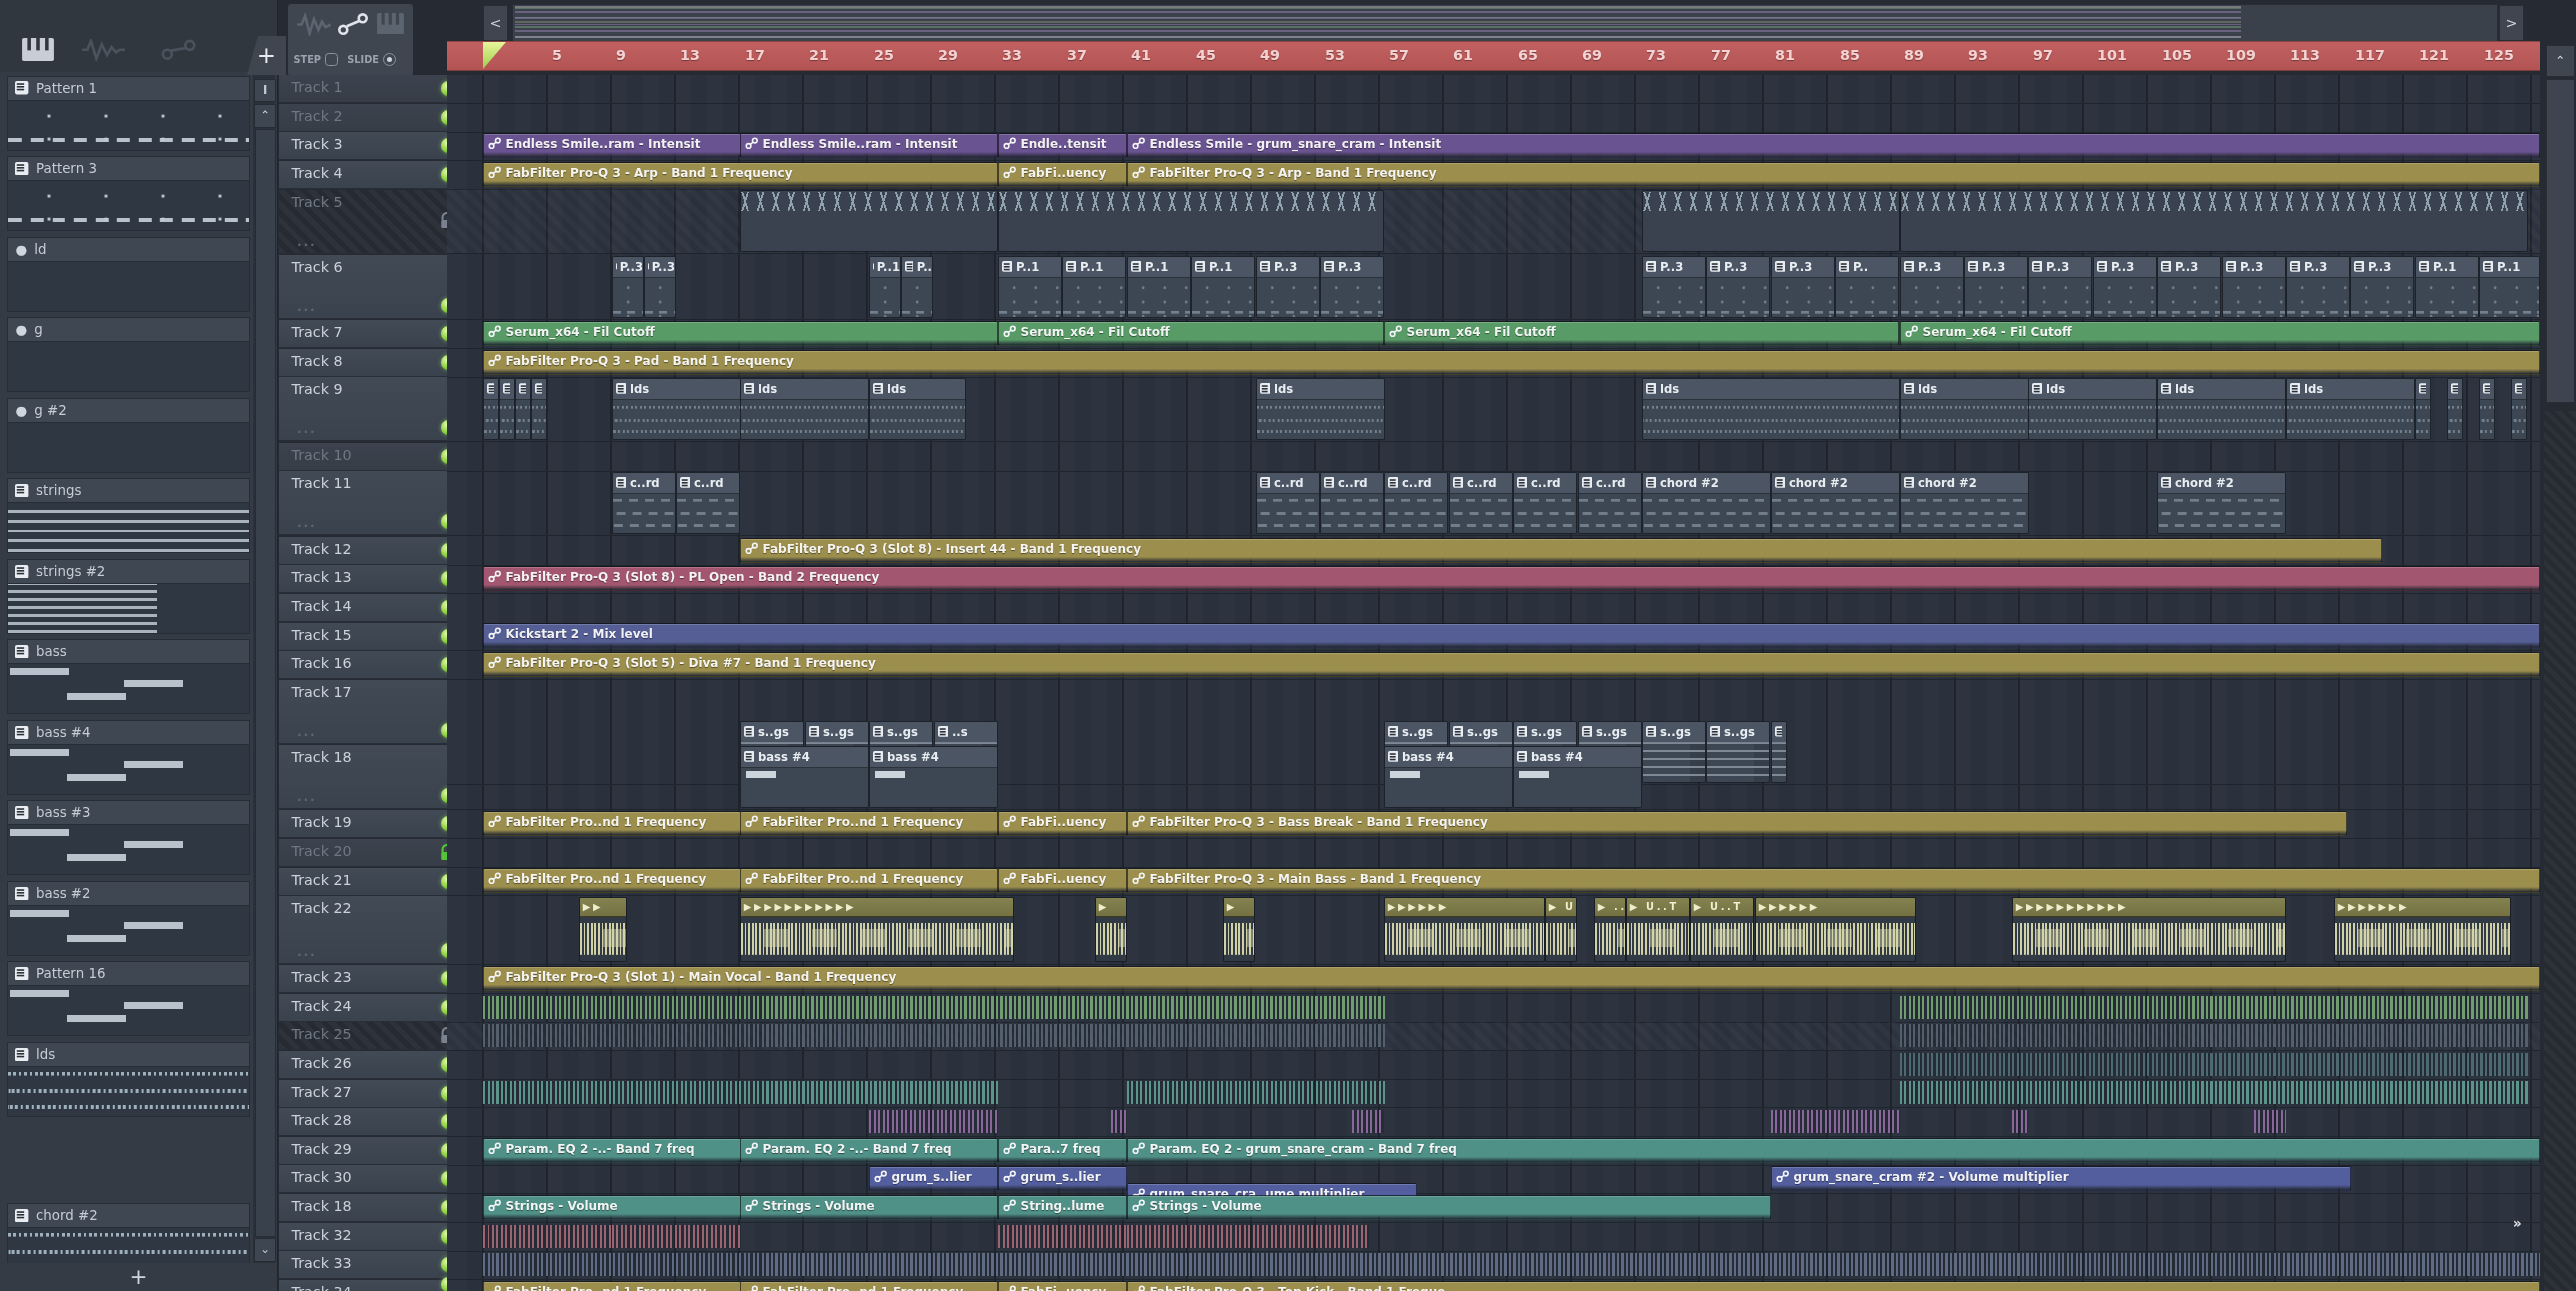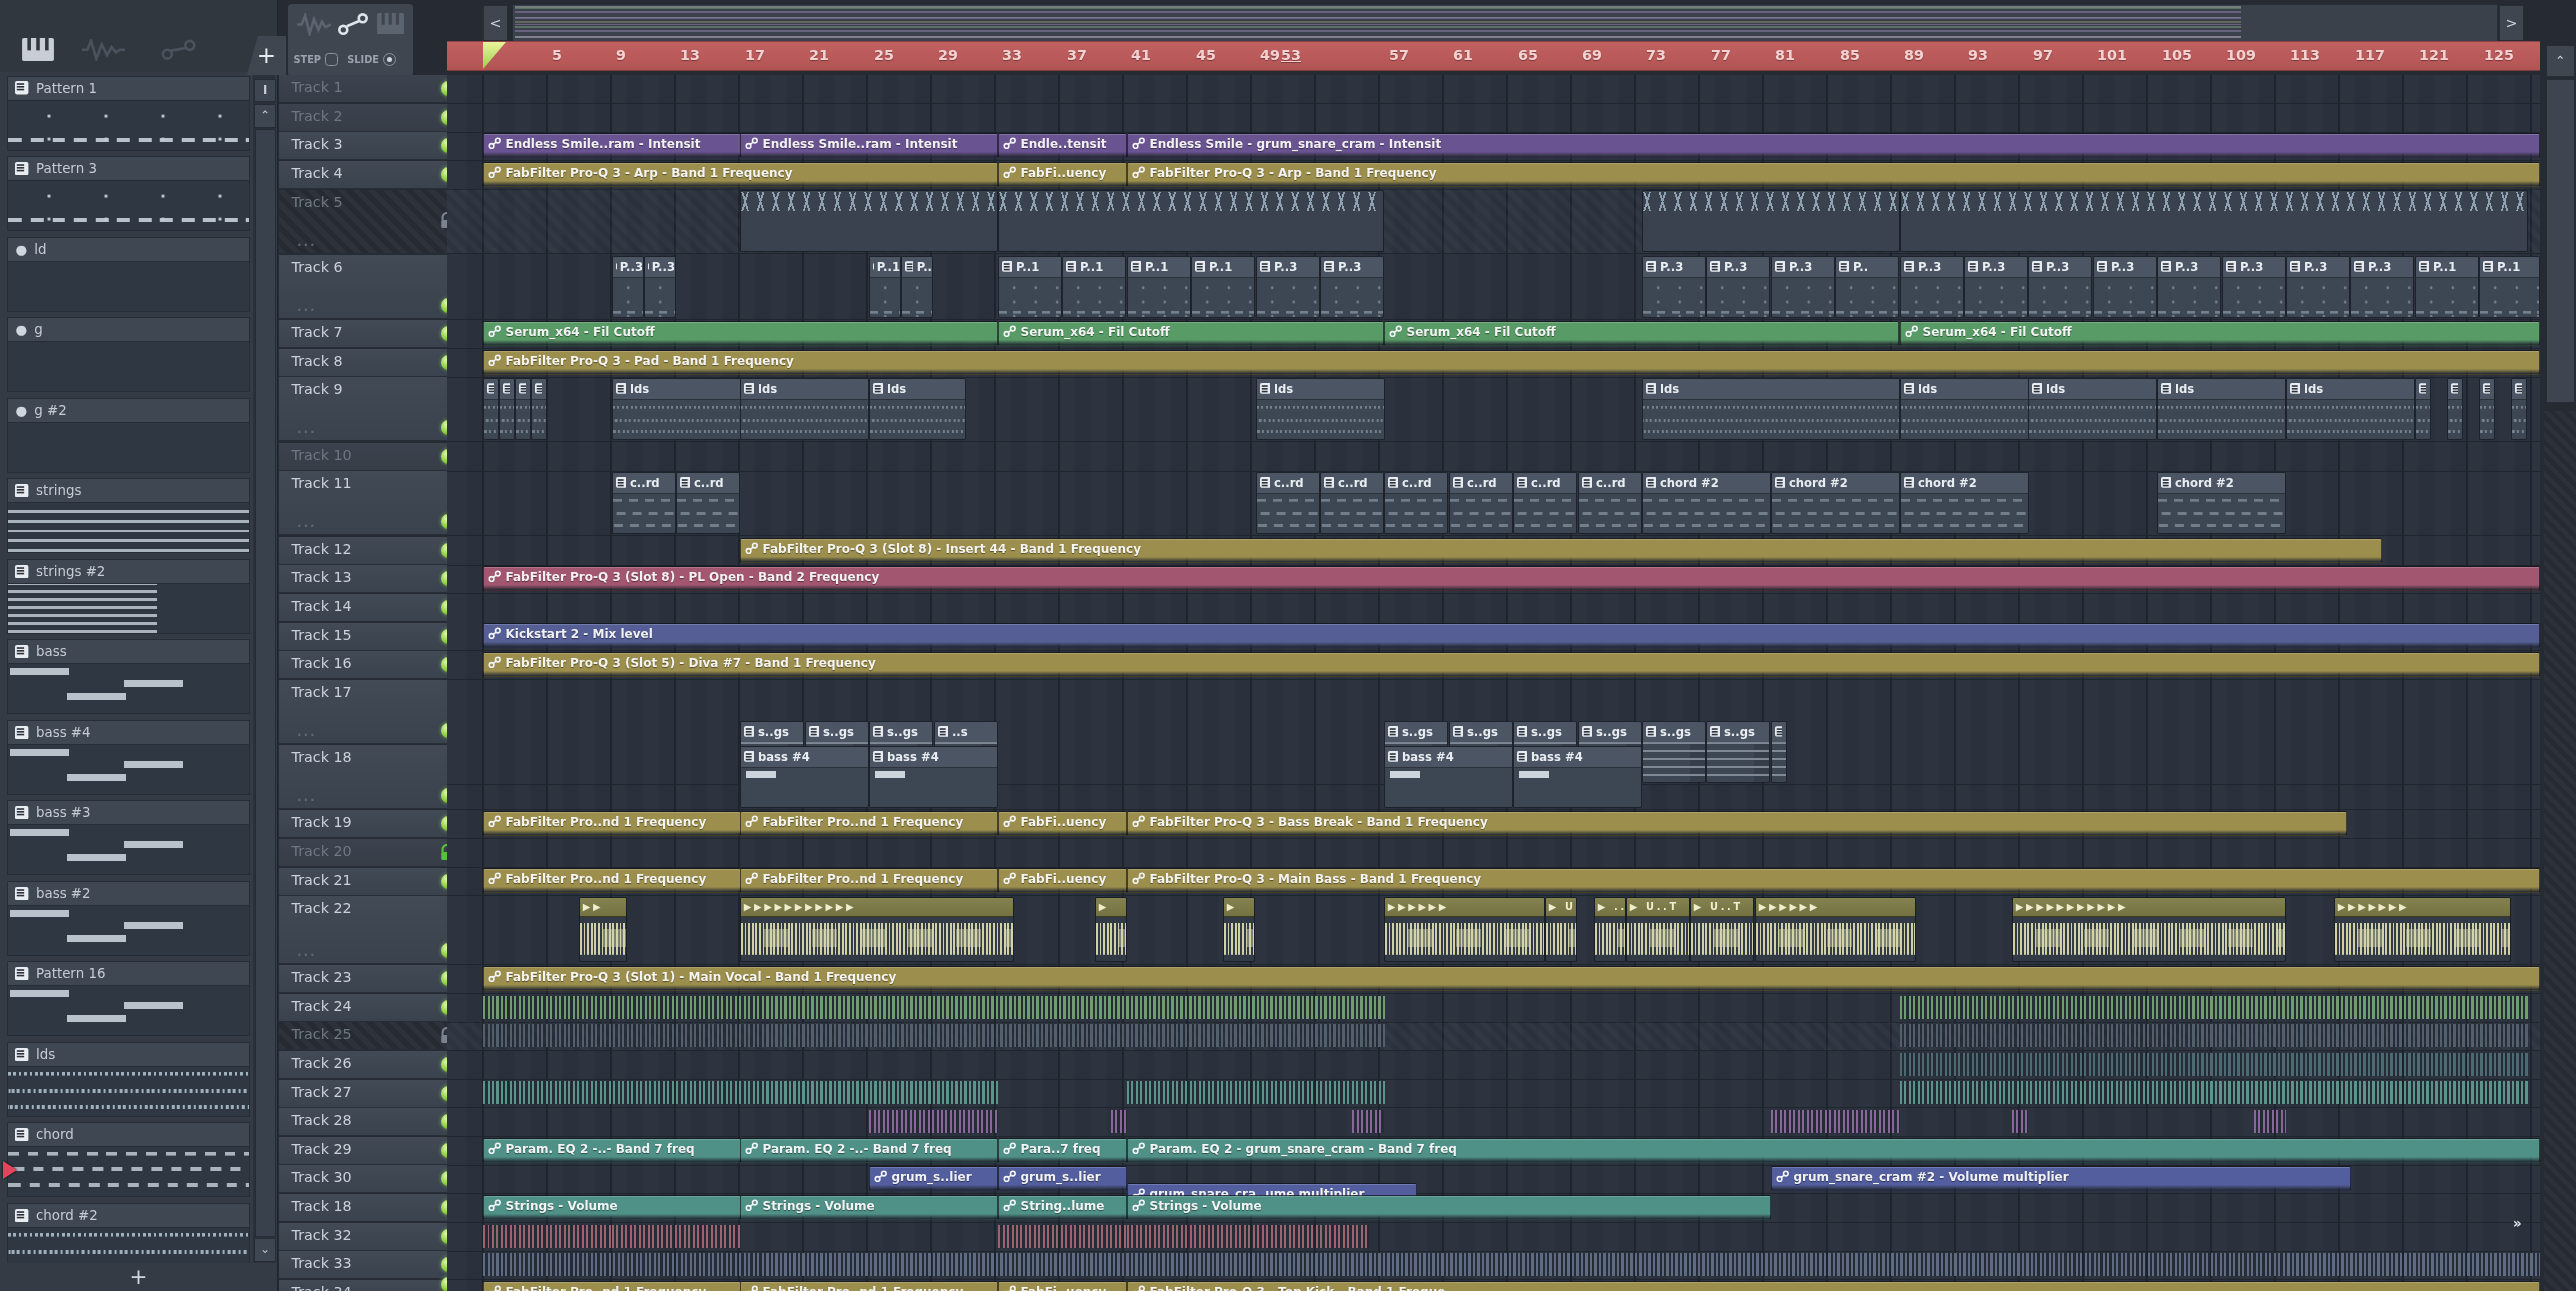--- a/index.html
+++ b/index.html
@@ -244,34 +244,20 @@
             <svg width="13.4" height="13.4" viewBox="0 0 15 15">
               <rect x="0" y="0" width="15" height="15" rx="2" fill="#e9edf2"></rect>
               <rect x="2" y="2.5" width="8.25" height="1.8" fill="#2b323c"></rect>
               <rect x="2" y="5.6" width="8.25" height="1.8" fill="#2b323c"></rect>
               <rect x="2" y="8.7" width="8.25" height="1.8" fill="#2b323c"></rect>
             </svg>
             <span class="pk-name">lds</span>
           </div>
                   <div class="pk-prev pk-dense"></div>
         </div>
-        <div class="pk-item" style="top: 1049px;">
-          <div class="pk-head">
-            <svg width="13.4" height="13.4" viewBox="0 0 15 15">
-              <rect x="0" y="0" width="15" height="15" rx="2" fill="#e9edf2"></rect>
-              <rect x="2" y="2.5" width="8.25" height="1.8" fill="#2b323c"></rect>
-              <rect x="2" y="5.6" width="8.25" height="1.8" fill="#2b323c"></rect>
-              <rect x="2" y="8.7" width="8.25" height="1.8" fill="#2b323c"></rect>
-            </svg>
-            <span class="pk-name">chord</span>
-          </div>
-                  <div class="pk-prev pk-dash">
-            <div class="pk-playing"></div>
-          </div>
-        </div>
         <div class="pk-item" style="top: 1130px;">
           <div class="pk-head">
             <svg width="13.4" height="13.4" viewBox="0 0 15 15">
               <rect x="0" y="0" width="15" height="15" rx="2" fill="#e9edf2"></rect>
               <rect x="2" y="2.5" width="8.25" height="1.8" fill="#2b323c"></rect>
               <rect x="2" y="5.6" width="8.25" height="1.8" fill="#2b323c"></rect>
               <rect x="2" y="8.7" width="8.25" height="1.8" fill="#2b323c"></rect>
             </svg>
             <span class="pk-name">chord #2</span>
           </div>
@@ -332,21 +318,21 @@
       <span class="rnum" style="left: 233px;">13</span>
       <span class="rnum" style="left: 298px;">17</span>
       <span class="rnum" style="left: 362px;">21</span>
       <span class="rnum" style="left: 427px;">25</span>
       <span class="rnum" style="left: 491px;">29</span>
       <span class="rnum" style="left: 555px;">33</span>
       <span class="rnum" style="left: 620px;">37</span>
       <span class="rnum" style="left: 684px;">41</span>
       <span class="rnum" style="left: 749px;">45</span>
       <span class="rnum" style="left: 813px;">49</span>
-      <span class="rnum" style="left: 834px; text-decoration: underline;">53</span>
+      <span class="rnum" style="left: 878px;">53</span>
       <span class="rnum" style="left: 942px;">57</span>
       <span class="rnum" style="left: 1006px;">61</span>
       <span class="rnum" style="left: 1071px;">65</span>
       <span class="rnum" style="left: 1135px;">69</span>
       <span class="rnum" style="left: 1199px;">73</span>
       <span class="rnum" style="left: 1264px;">77</span>
       <span class="rnum" style="left: 1328px;">81</span>
       <span class="rnum" style="left: 1393px;">85</span>
       <span class="rnum" style="left: 1457px;">89</span>
       <span class="rnum" style="left: 1521px;">93</span>

